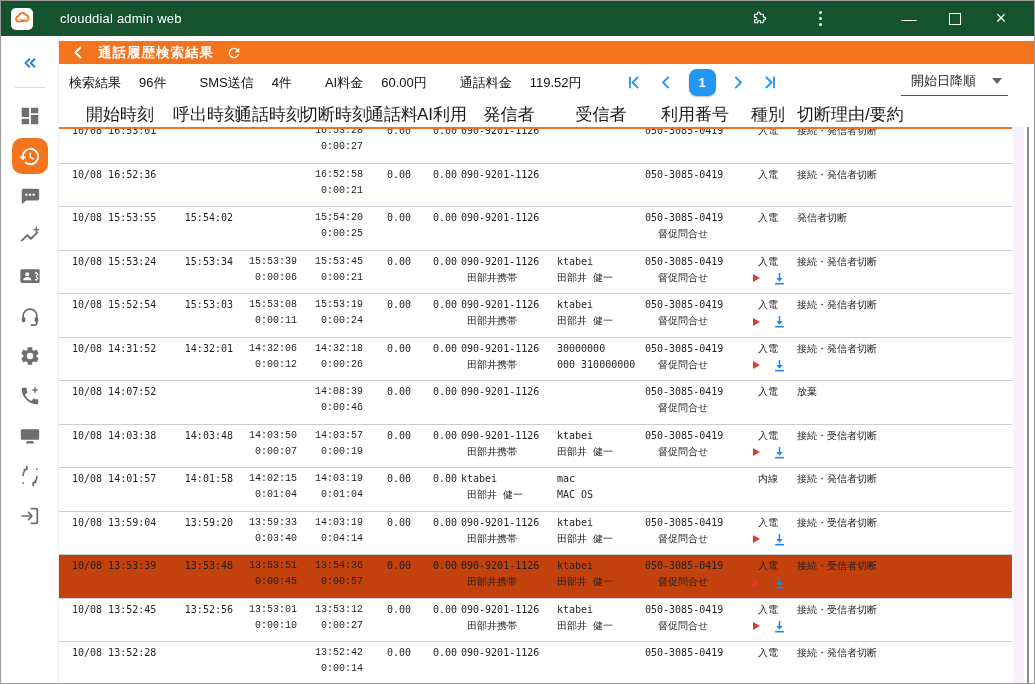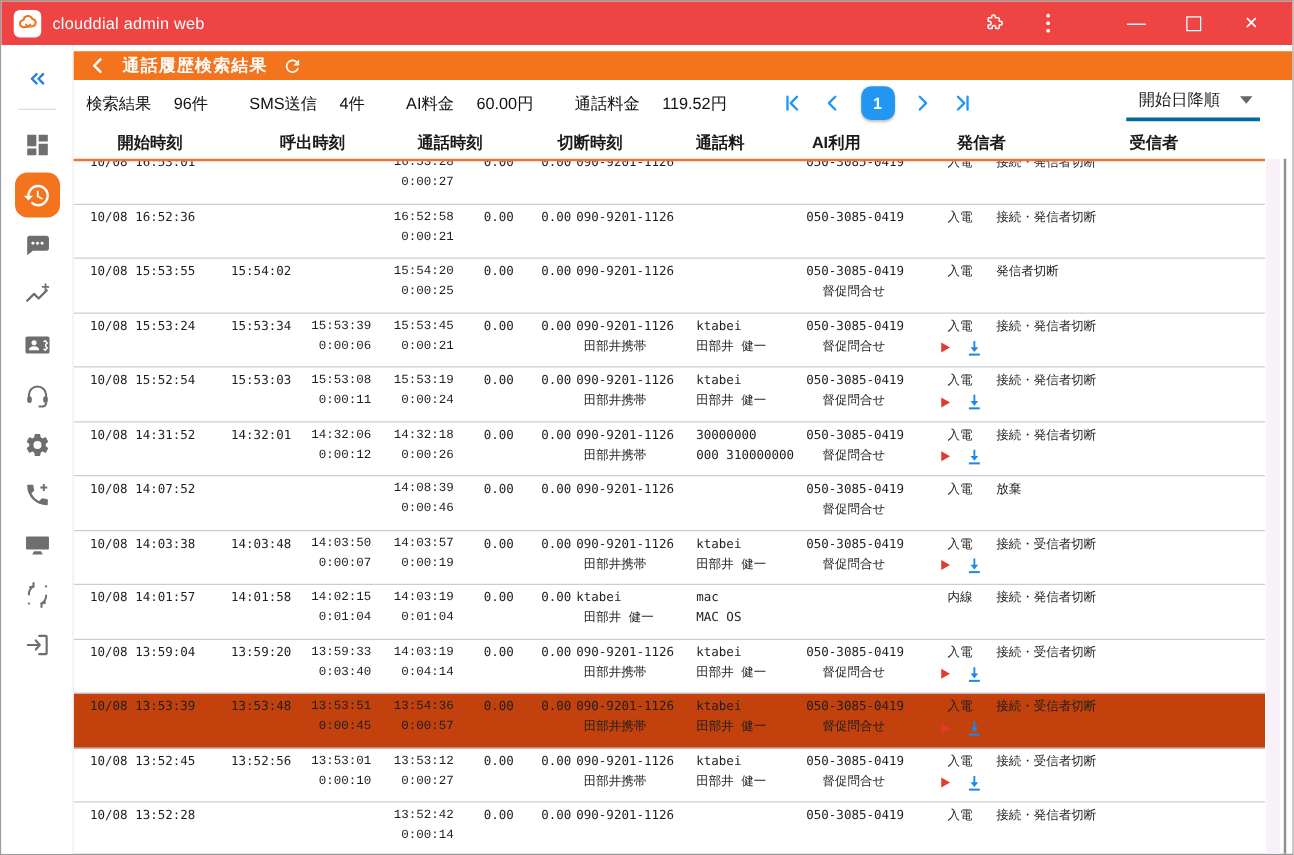--- a/index.html
+++ b/index.html
@@ -3,21 +3,21 @@
 <meta charset="utf-8">
 <style>
   html,body{margin:0;padding:0;background:#e9e9e9;}
   .window{
     width:1035px;height:684px;box-sizing:border-box;border:1px solid #9a9a9a;
     background:#fff;position:relative;overflow:hidden;
     font-family:"Liberation Sans","DejaVu Sans",sans-serif;
     --cols:106px 62px 66px 66px 50px 44px 96px 88px 100px 46px 1fr;
   }
   
-  .titlebar{height:35px;background:#ef4444;display:flex;align-items:center;padding:0 10px;gap:9px;}
+  .titlebar{height:35px;background:#14532d;display:flex;align-items:center;padding:0 10px;gap:27px;}
   .logo{width:22px;height:22px;background:#fff;border-radius:5px;display:flex;align-items:center;justify-content:center;flex:none;}
   .tb-title{color:#fff;font-size:13px;letter-spacing:.2px;}
   .tb-spacer{flex:1;}
   .tb-ic{width:34px;height:28px;display:flex;align-items:center;justify-content:center;color:#fff;}
   .kebab{display:flex;flex-direction:column;gap:3px;}
   .kebab i{width:3px;height:3px;border-radius:50%;background:#fff;display:block;}
   .win-btns{display:flex;margin-left:22px;}
   .win-btn{width:46px;height:30px;display:flex;align-items:center;justify-content:center;color:#fff;font-size:15px;}
   .win-btn .maxbox{width:10px;height:10px;border:1.4px solid #fff;display:block;}
   .win-btn.close{font-size:18px;}
@@ -34,24 +34,24 @@
   .page-bar{margin-top:5px;height:23px;background:#f4731d;display:flex;align-items:center;gap:12px;padding:0 12px;color:#fff;flex:none;}
   .back-btn,.refresh-btn{display:flex;align-items:center;justify-content:center;cursor:pointer;}
   .page-title{font-weight:bold;font-size:13.5px;letter-spacing:1px;}
   
   .stats-bar{height:37px;display:flex;align-items:center;padding-left:10px;font-size:13px;color:#111;flex:none;}
   .stat{margin-right:33px;white-space:pre;}
   .stat .sv{margin-left:18px;}
   .pager{display:flex;align-items:center;gap:13px;margin-left:12px;}
   .pg-btn{display:flex;align-items:center;justify-content:center;width:18px;height:18px;cursor:pointer;}
   .pg-current{width:27px;height:27px;border-radius:8px;background:#2196f3;color:#fff;display:flex;align-items:center;justify-content:center;font-size:13px;font-weight:bold;box-shadow:0 1px 2px rgba(0,0,0,.25);cursor:pointer;}
-  .sort{margin-left:auto;margin-right:26px;border-bottom:3px solid #0369a1;padding:3px 6px 5px 10px;display:flex;align-items:center;gap:16px;font-size:13px;color:#222;cursor:pointer;}
+  .sort{margin-left:auto;margin-right:26px;border-bottom:1px solid #0369a1;padding:3px 6px 5px 10px;display:flex;align-items:center;gap:16px;font-size:13px;color:#222;cursor:pointer;}
   .caret{width:0;height:0;border-left:5px solid transparent;border-right:5px solid transparent;border-top:6px solid #666;display:block;}
   
-  .thead{display:grid;grid-template-columns:var(--cols);height:26px;align-items:center;font-weight:bold;font-size:13px;color:#1a1a1a;border-bottom:2px solid #ee7325;padding-left:8px;margin-right:22px;flex:none;gap:46px;}
+  .thead{display:grid;grid-template-columns:var(--cols);height:26px;align-items:center;font-weight:normal;font-size:17px;color:#1a1a1a;border-bottom:2px solid #ee7325;padding-left:8px;margin-right:22px;flex:none;}
   .hc{text-align:center;white-space:nowrap;}
   .hc.hc-left{text-align:left;padding-left:6px;}
   .tbody{flex:1;overflow:hidden;position:relative;}
   .rows{margin-top:-9px;}
   .trow{display:grid;grid-template-columns:var(--cols);height:43.5px;box-sizing:border-box;border-bottom:1px solid #c9cdd9;padding-left:8px;padding-top:3px;margin-right:22px;
         font-family:"DejaVu Sans Mono","Liberation Sans",sans-serif;font-size:10px;color:#1f1f1f;}
   .trow.hl{background:#c2410c;}
   .cell{min-width:0;}
   .cell .l1,.cell .l2{line-height:16px;white-space:pre;}
   .c-start{padding-left:5px;}

